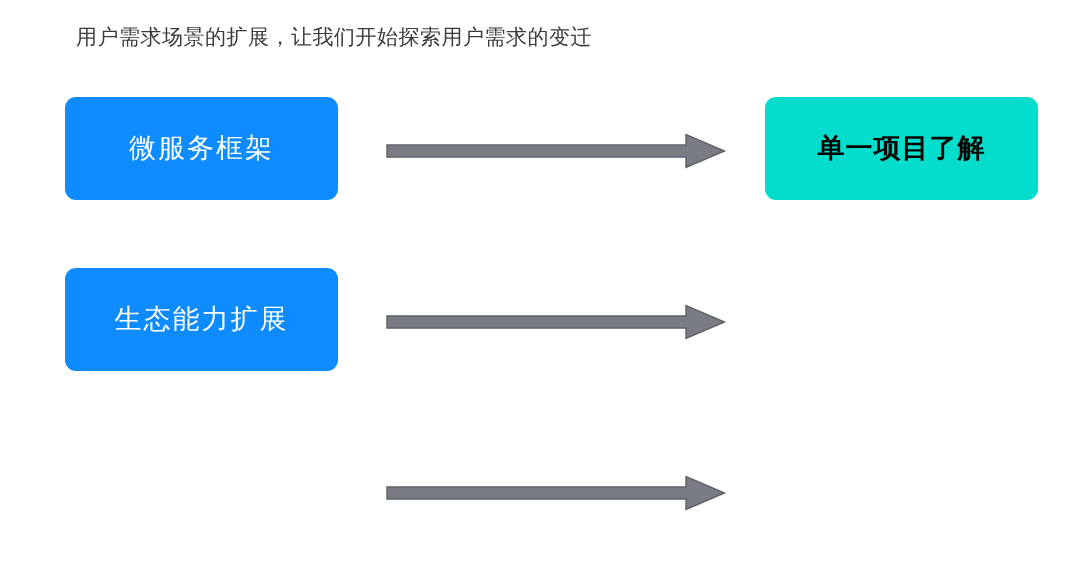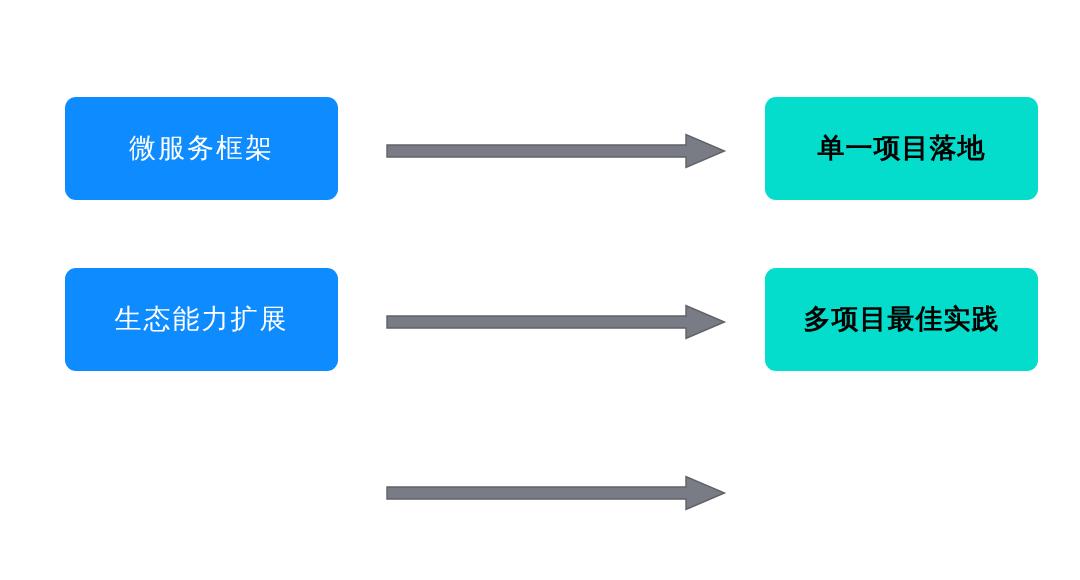--- a/index.html
+++ b/index.html
@@ -91,51 +91,49 @@
     width: 340px;
     height: 36px;
     overflow: visible;
   }
 </style>
 </head>
 <body>
 
 <div class="slide">
 
+  <div class="slide-title">用户需求场景的扩展，让我们开始探索用户需求的变迁</div>
 
   <div class="row row-1">
     <div class="node node-source">
       <span class="node-label">微服务框架</span>
     </div>
 
     <div class="arrow-wrap">
       <svg class="arrow-svg" viewBox="0 0 340 36" preserveAspectRatio="none">
         <polygon points="1,12 300,12 300,1.5 338.5,18 300,34.5 300,24 1,24" fill="#797c84" stroke="#5f6169" stroke-width="1.4" stroke-linejoin="miter"></polygon>
       </svg>
     </div>
 
     <div class="node node-target">
-      <span class="node-label">单一项目落地</span>
+      <span class="node-label">单一项目了解</span>
     </div>
   </div>
 
   <div class="row row-2">
     <div class="node node-source">
       <span class="node-label">生态能力扩展</span>
     </div>
 
     <div class="arrow-wrap">
       <svg class="arrow-svg" viewBox="0 0 340 36" preserveAspectRatio="none">
         <polygon points="1,12 300,12 300,1.5 338.5,18 300,34.5 300,24 1,24" fill="#797c84" stroke="#5f6169" stroke-width="1.4" stroke-linejoin="miter"></polygon>
       </svg>
     </div>
 
-    <div class="node node-target">
-      <span class="node-label">多项目最佳实践</span>
-    </div>
   </div>
 
   <div class="row row-3">
 
     <div class="arrow-wrap">
       <svg class="arrow-svg" viewBox="0 0 340 36" preserveAspectRatio="none">
         <polygon points="1,12 300,12 300,1.5 338.5,18 300,34.5 300,24 1,24" fill="#797c84" stroke="#5f6169" stroke-width="1.4" stroke-linejoin="miter"></polygon>
       </svg>
     </div>
 

